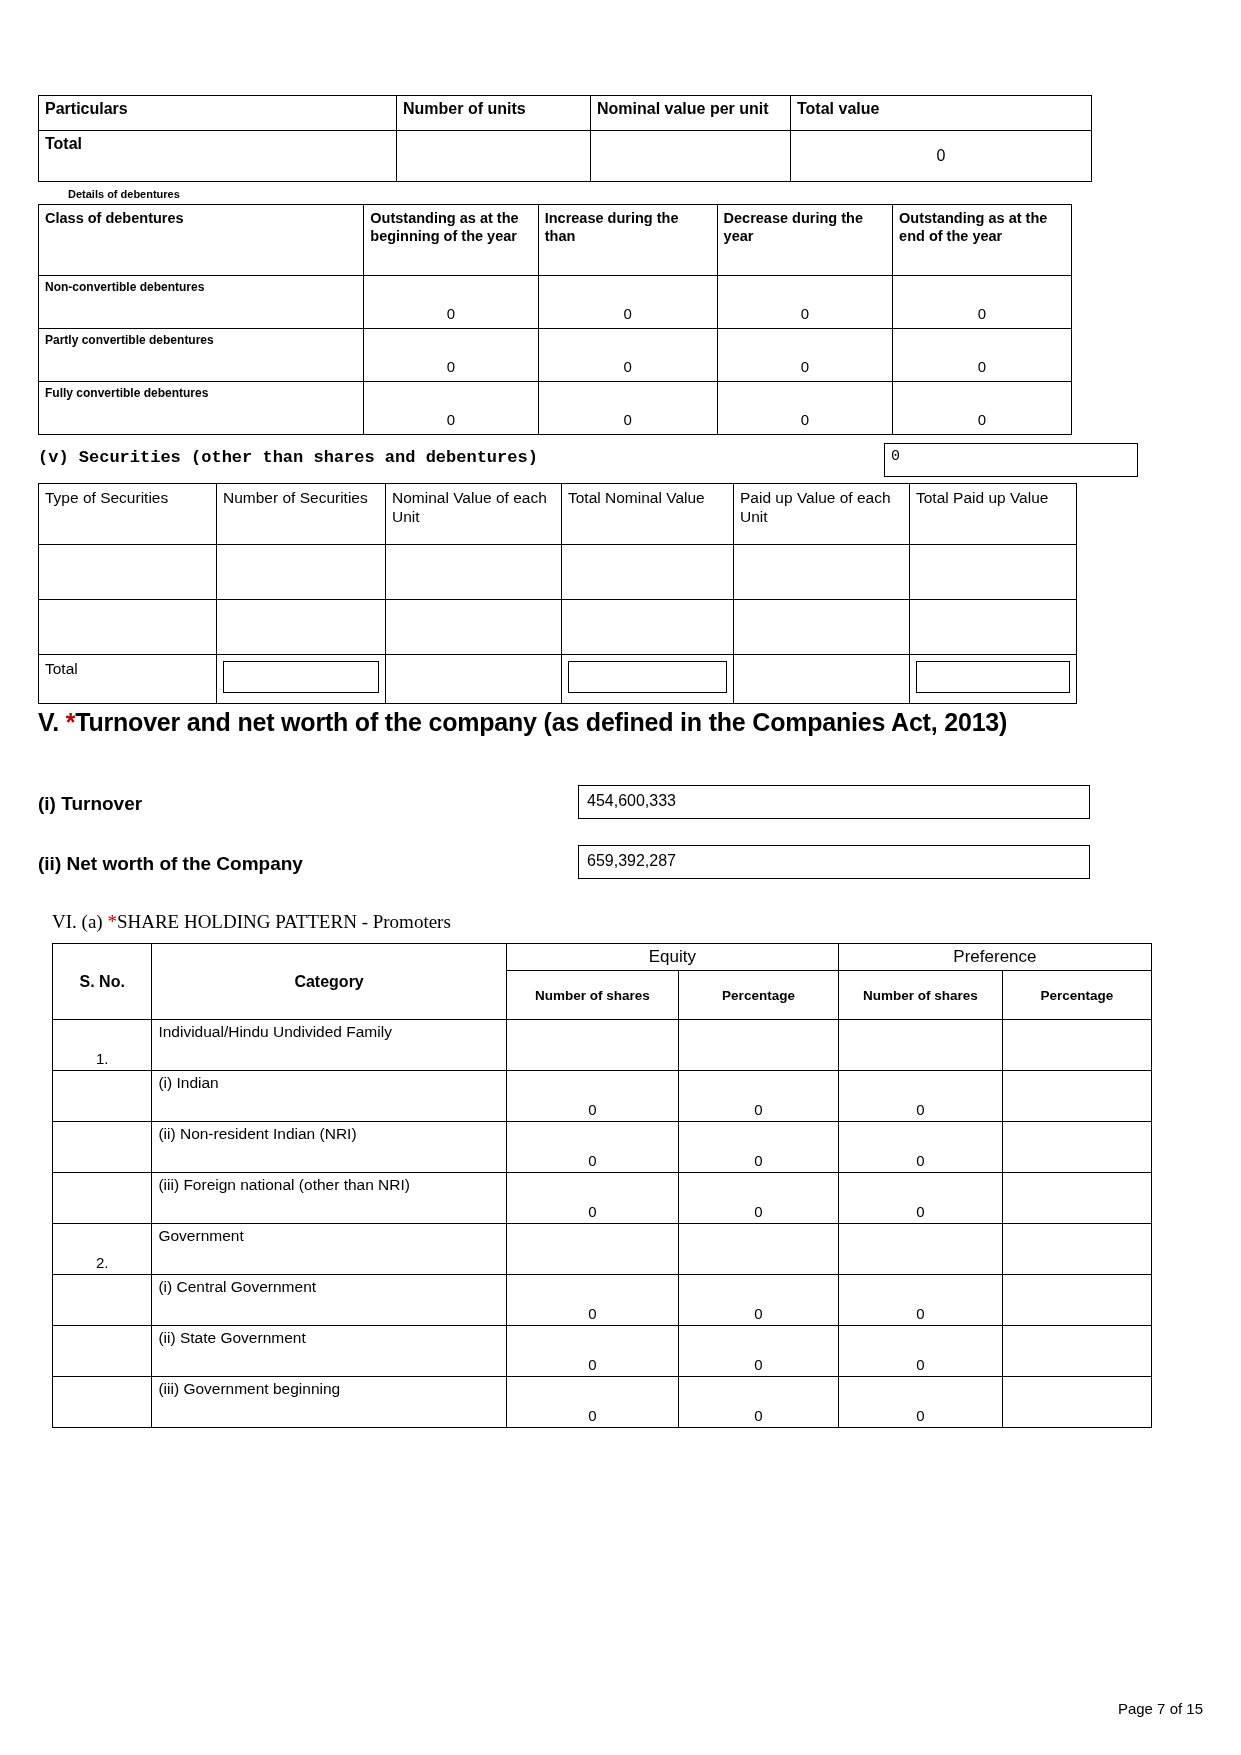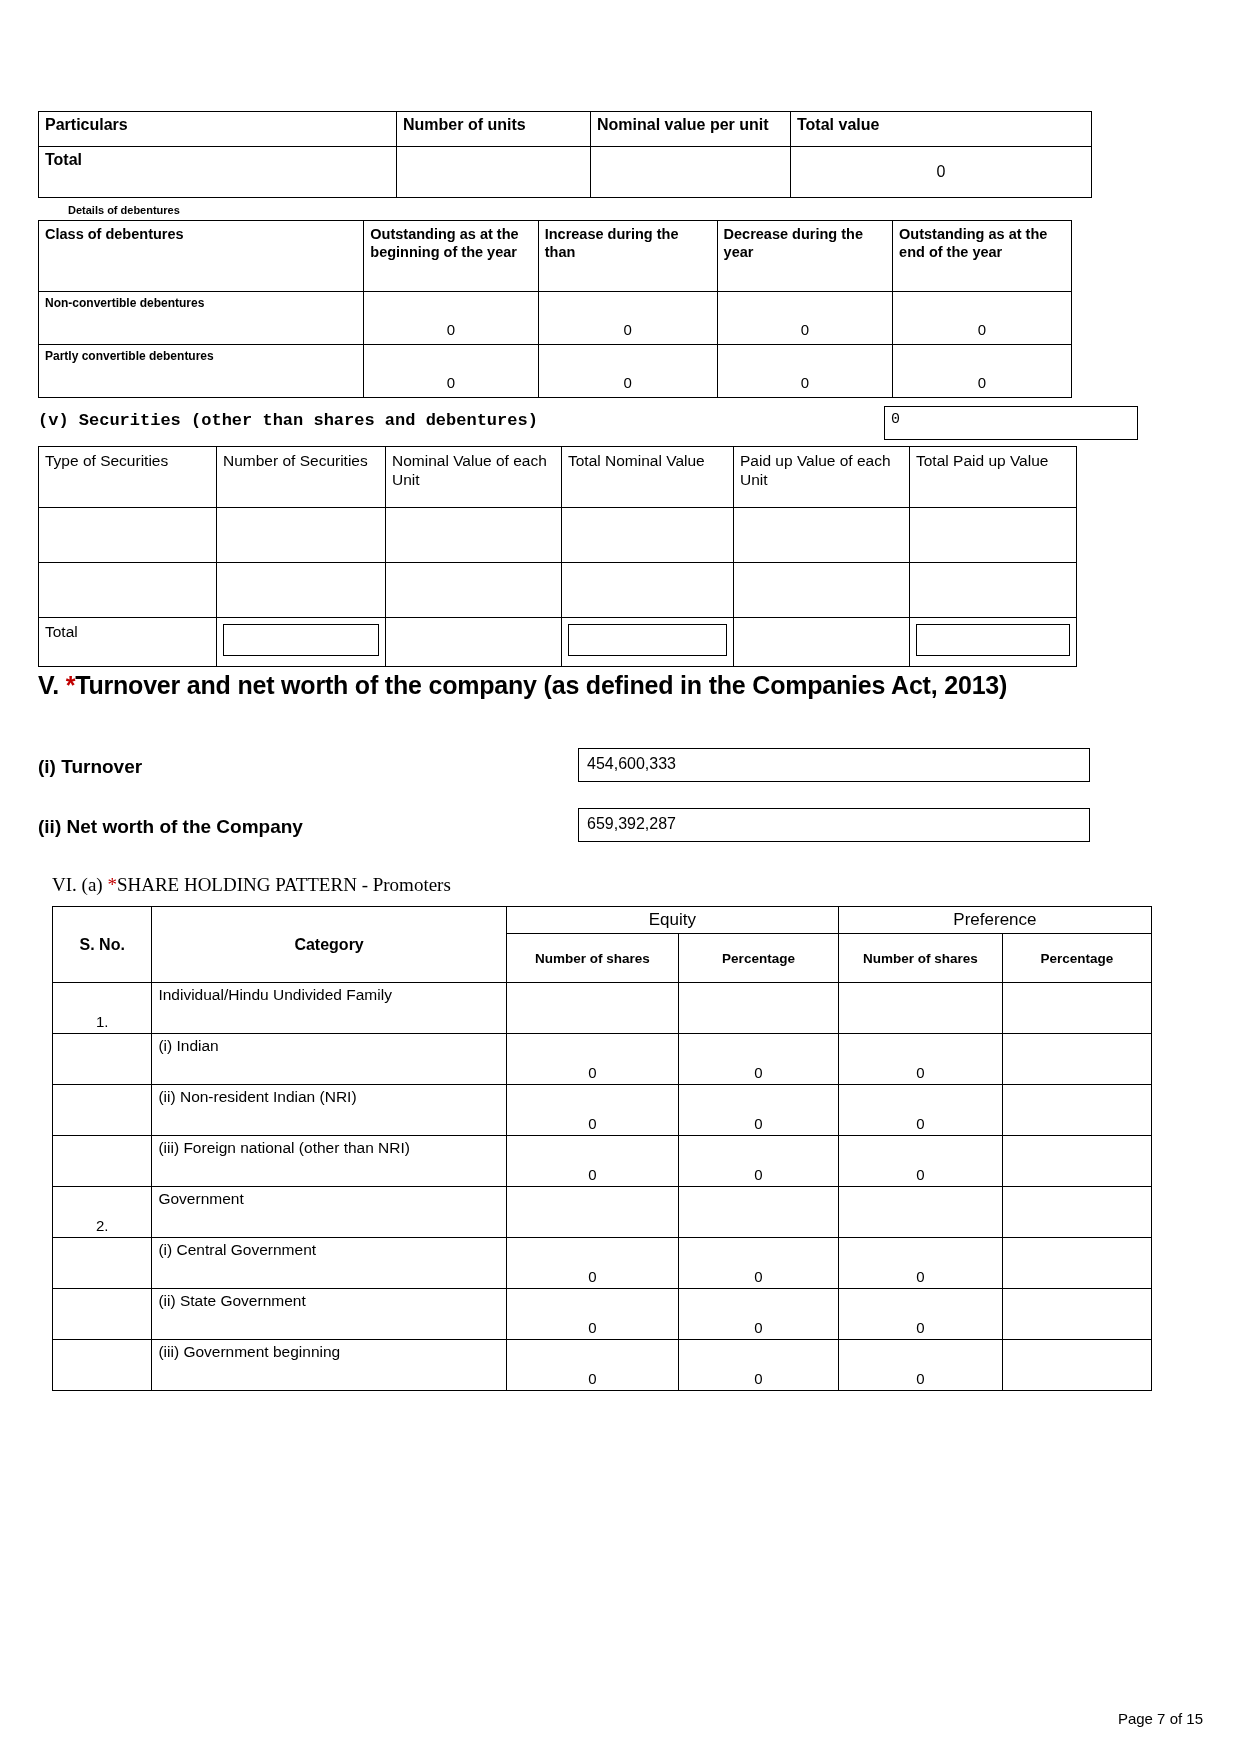--- a/index.html
+++ b/index.html
@@ -15,21 +15,21 @@
     position: relative;
   }
   .page {
     position: relative;
     width: 1241px;
     height: 1755px;
     box-sizing: border-box;
     padding: 95px 0 0 0;
   }
   .wrap {
-    margin: 16px 38px 0 38px;
+    margin: 0 38px 0 38px;
   }
 
   table {
     border-collapse: collapse;
     table-layout: fixed;
   }
   td, th {
     border: 1px solid #000;
     vertical-align: top;
     padding: 4px 6px;
@@ -218,21 +218,21 @@
     vertical-align: bottom;
     font-size: 15px;
   }
   .sh-table tr.data-row td {
     height: 44px;
   }
 
   .footer {
     position: absolute;
     right: 38px;
-    bottom: 28px;
+    bottom: 38px;
     font-size: 15px;
   }
 </style>
 </head>
 <body>
 
 <div class="page">
   <div class="wrap">
 
     <table class="units-table">
@@ -278,20 +278,27 @@
       </tr>
       <tr>
         <td class="label-cell">Non-convertible debentures</td>
         <td class="val-cell">0</td>
         <td class="val-cell">0</td>
         <td class="val-cell">0</td>
         <td class="val-cell">0</td>
       </tr>
       <tr>
         <td class="label-cell">Partly convertible debentures</td>
+        <td class="val-cell">0</td>
+        <td class="val-cell">0</td>
+        <td class="val-cell">0</td>
+        <td class="val-cell">0</td>
+      </tr>
+      <tr>
+        <td class="label-cell">Fully convertible debentures</td>
         <td class="val-cell">0</td>
         <td class="val-cell">0</td>
         <td class="val-cell">0</td>
         <td class="val-cell">0</td>
       </tr>
     </tbody>
       </table>
 
     <div class="sec-line">
       <div class="lbl">(v)  Securities (other than shares and debentures)</div>

